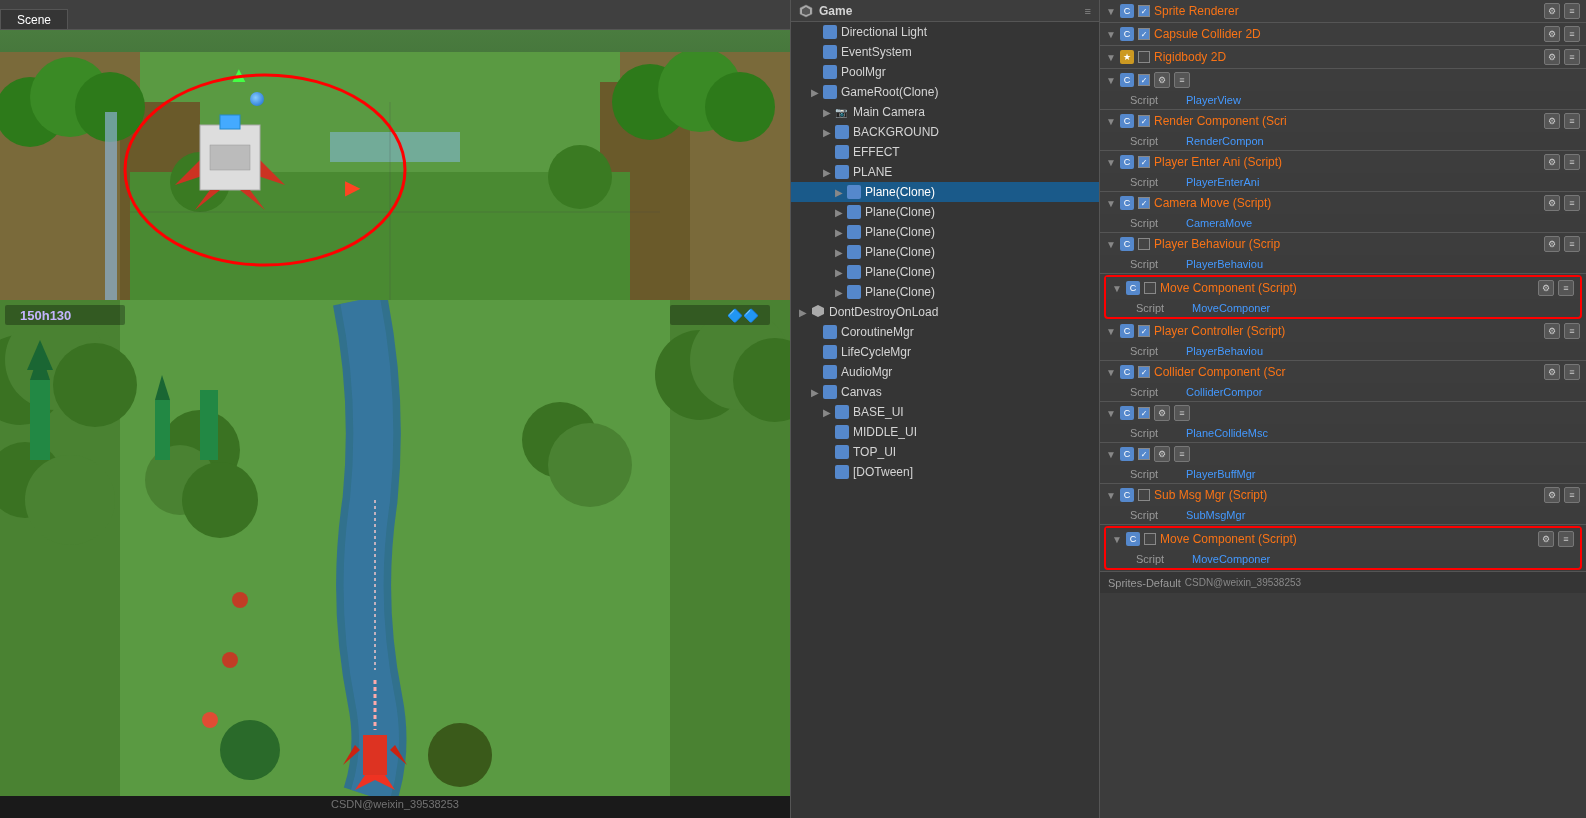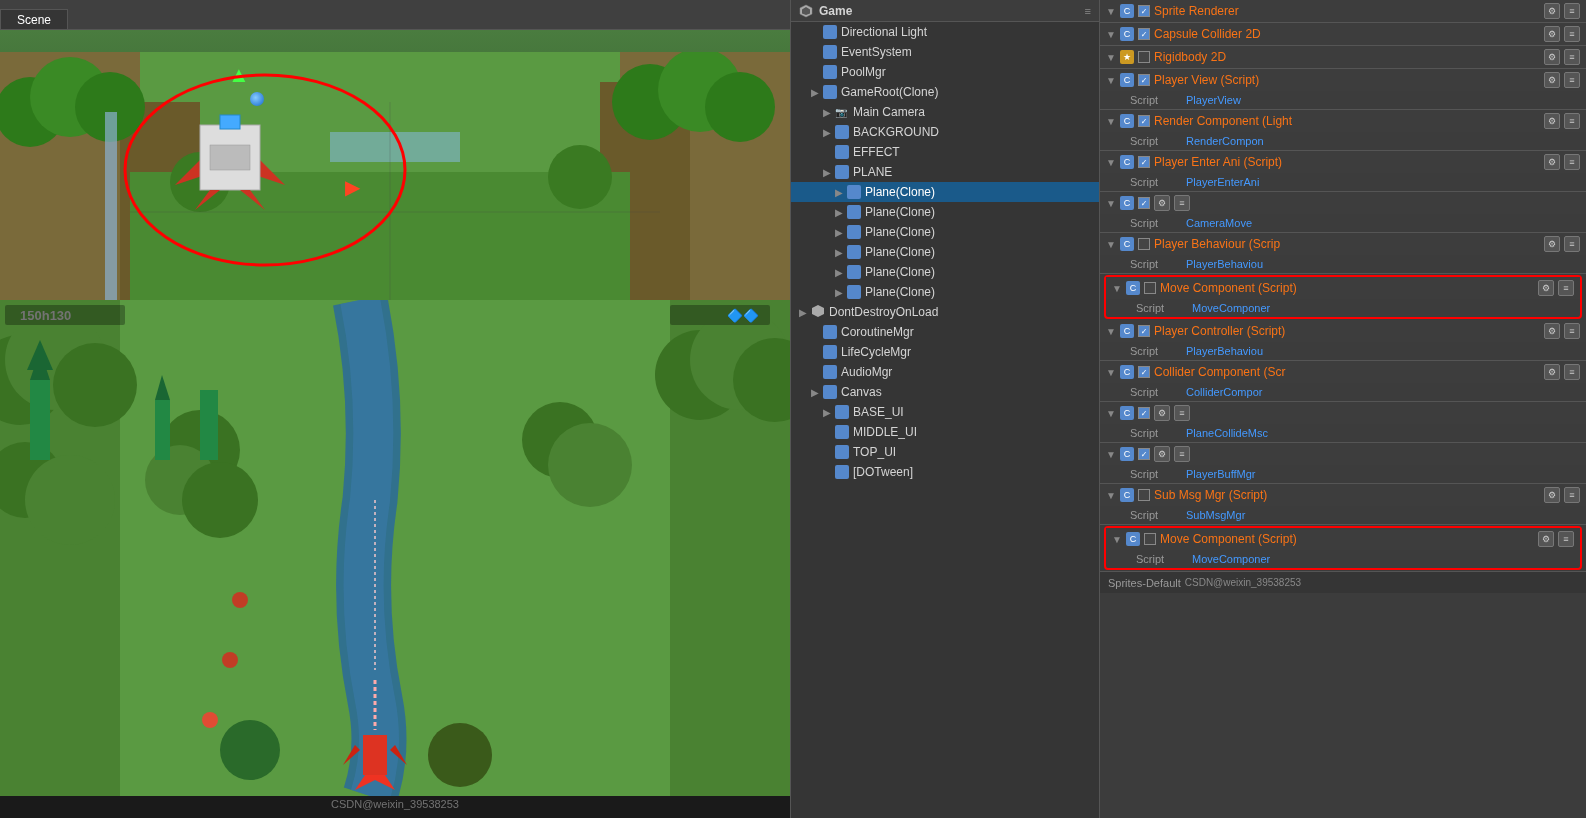--- a/index.html
+++ b/index.html
@@ -363,21 +363,21 @@
         <line x1="375" y1="380" x2="375" y2="430" stroke="#ffaaaa" stroke-width="3" stroke-dasharray="4,3"></line>
         <line x1="375" y1="200" x2="375" y2="370" stroke="#ffcccc" stroke-width="2" stroke-dasharray="3,3" opacity="0.7"></line>
 
         <circle cx="250" cy="450" r="30" fill="#2a6a2a"></circle>
         <circle cx="460" cy="455" r="32" fill="#3a5a1a"></circle>
 
         <rect x="5" y="5" width="120" height="20" fill="rgba(0,0,0,0.3)" rx="2"></rect>
         <rect x="670" y="5" width="100" height="20" fill="rgba(0,0,0,0.3)" rx="2"></rect>
       </svg>
 
-      <div style="position:absolute;top:8px;left:20px;color:#737373;font-size:13px;font-weight:bold;z-index:10;">150h130</div>
+      <div style="position:absolute;top:8px;left:20px;color:#c4b5fd;font-size:13px;font-weight:bold;z-index:10;">150h130</div>
       <div style="position:absolute;top:8px;right:30px;color:#4488ff;font-size:13px;z-index:10;">🔷🔷</div>
 
       <div style="position:absolute;bottom:8px;left:50%;transform:translateX(-50%);color:rgba(200,200,200,0.5);font-size:11px;white-space:nowrap;z-index:10;">CSDN@weixin_39538253</div>
     </div>
   </div>
 </div>
 
 <div class="middle-panel">
   <div class="hierarchy-header">
     <div style="display:flex;align-items:center;gap:6px;">
@@ -544,35 +544,34 @@
           <span class="component-name">Rigidbody 2D</span>
           <span class="component-btn">⚙</span>
           <span class="component-btn">≡</span>
         </div>
       </div>
       <div class="inspector-component">
         <div class="component-header">
           <span class="component-arrow">▼</span>
           <span class="component-icon">C</span>
           <span class="component-checkbox" style="background: rgb(85, 136, 204);">✓</span>
-          <span class="component-name">Player View (Script)</span>
           <span class="component-btn">⚙</span>
           <span class="component-btn">≡</span>
         </div>
         <div class="component-row">
           <span class="component-row-label">Script</span>
           <span class="component-row-value">PlayerView</span>
         </div>
       </div>
       <div class="inspector-component">
         <div class="component-header">
           <span class="component-arrow">▼</span>
           <span class="component-icon">C</span>
           <span class="component-checkbox" style="background: rgb(85, 136, 204);">✓</span>
-          <span class="component-name">Render Component (Light</span>
+          <span class="component-name">Render Component (Scri</span>
           <span class="component-btn">⚙</span>
           <span class="component-btn">≡</span>
         </div>
         <div class="component-row">
           <span class="component-row-label">Script</span>
           <span class="component-row-value">RenderCompon</span>
         </div>
       </div>
       <div class="inspector-component">
         <div class="component-header">
@@ -586,20 +585,21 @@
         <div class="component-row">
           <span class="component-row-label">Script</span>
           <span class="component-row-value">PlayerEnterAni</span>
         </div>
       </div>
       <div class="inspector-component">
         <div class="component-header">
           <span class="component-arrow">▼</span>
           <span class="component-icon">C</span>
           <span class="component-checkbox" style="background: rgb(85, 136, 204);">✓</span>
+          <span class="component-name">Camera Move (Script)</span>
           <span class="component-btn">⚙</span>
           <span class="component-btn">≡</span>
         </div>
         <div class="component-row">
           <span class="component-row-label">Script</span>
           <span class="component-row-value">CameraMove</span>
         </div>
       </div>
       <div class="inspector-component">
         <div class="component-header">

